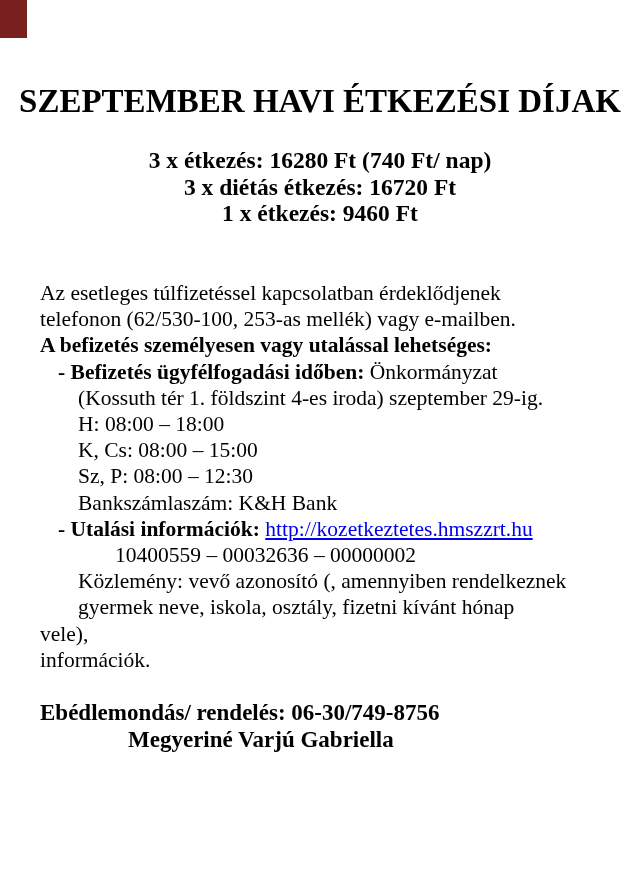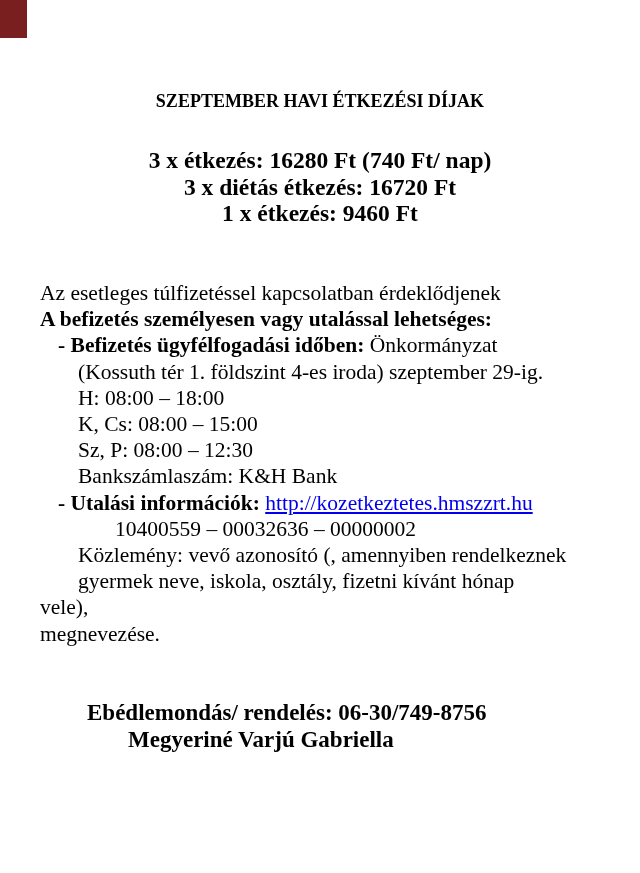--- a/index.html
+++ b/index.html
@@ -21,21 +21,21 @@
     top: 0;
     left: 0;
   }
   .title {
     position: absolute;
     top: 86px;
     left: 0;
     right: 0;
     margin: 0;
     text-align: center;
-    font-size: 18px;
+    font-size: 33px;
     font-weight: bold;
     line-height: 31px;
     white-space: nowrap;
   }
   .prices {
     position: absolute;
     top: 147px;
     left: 0;
     right: 0;
     text-align: center;
@@ -75,31 +75,32 @@
 <div class="page">
   <div class="corner-mark" style="width: 27px; height: 38px; background: rgb(122, 31, 31);"></div>
   <h1 class="title">SZEPTEMBER HAVI ÉTKEZÉSI DÍJAK</h1>
   <div class="prices" id="prices">
       <div>3 x étkezés: 16280 Ft (740 Ft/ nap)</div>
       <div>3 x diétás étkezés: 16720 Ft</div>
       <div>1 x étkezés: 9460 Ft</div>
     </div>
   <div class="body-text" id="bodyLines">
       <div class="line" style="padding-left: 0px;"><span>Az esetleges túlfizetéssel kapcsolatban érdeklődjenek</span></div>
+      <div class="line" style="padding-left: 0px;"><span>telefonon (62/530-100, 253-as mellék) vagy e-mailben.</span></div>
       <div class="line" style="padding-left: 0px;"><span class="b">A befizetés személyesen vagy utalással lehetséges:</span></div>
       <div class="line" style="padding-left: 18px;"><span class="b">- Befizetés ügyfélfogadási időben: </span><span>Önkormányzat</span></div>
       <div class="line" style="padding-left: 38px;"><span>(Kossuth tér 1. földszint 4-es iroda) szeptember 29-ig.</span></div>
       <div class="line" style="padding-left: 38px;"><span>H: 08:00 – 18:00</span></div>
       <div class="line" style="padding-left: 38px;"><span>K, Cs: 08:00 – 15:00</span></div>
       <div class="line" style="padding-left: 38px;"><span>Sz, P: 08:00 – 12:30</span></div>
       <div class="line" style="padding-left: 38px;"><span>Bankszámlaszám: K&amp;H Bank</span></div>
       <div class="line" style="padding-left: 18px;"><span class="b">- Utalási információk: </span><a class="link" href="#" style="color: rgb(0, 0, 238);">http://kozetkeztetes.hmszzrt.hu</a></div>
       <div class="line" style="padding-left: 75px;"><span>10400559 – 00032636 – 00000002</span></div>
       <div class="line" style="padding-left: 38px;"><span>Közlemény: vevő azonosító (, amennyiben rendelkeznek</span></div>
       <div class="line" style="padding-left: 38px;"><span>gyermek neve, iskola, osztály, fizetni kívánt hónap</span></div>
       <div class="line" style="padding-left: 0px;"><span>vele),</span></div>
-      <div class="line" style="padding-left: 0px;"><span>megnevezése.</span></div>
+      <div class="line" style="padding-left: 0px;"><span>információk.</span></div>
     </div>
   <div class="footer" id="footerLines">
-      <div class="line" style="padding-left: 0px; margin-left: 47px;">Ebédlemondás/ rendelés: 06-30/749-8756</div>
+      <div class="line" style="padding-left: 0px;">Ebédlemondás/ rendelés: 06-30/749-8756</div>
       <div class="line" style="padding-left: 88px;">Megyeriné Varjú Gabriella</div>
     </div>
 </div>
 
 </body></html>

